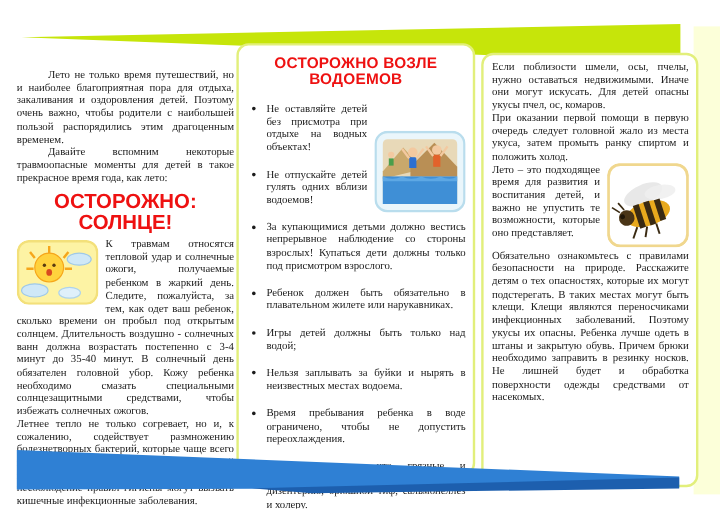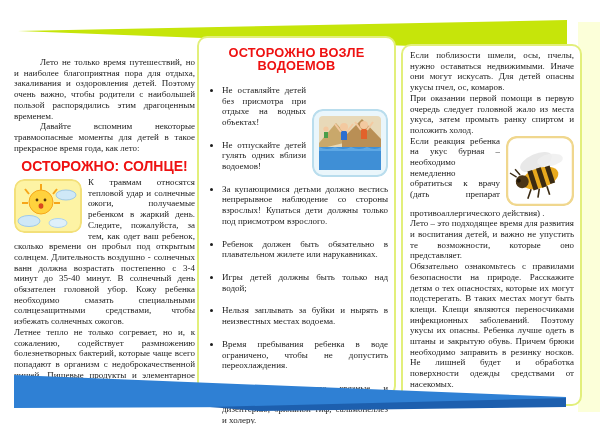--- a/index.html
+++ b/index.html
@@ -24,21 +24,21 @@
   }
   .col1{left:14px; top:57px; width:181px;}
   .col2{left:197px; top:36px; width:183px; height:346px; padding:4px 6px 6px 6px;}
   .col3{left:401px; top:44px; width:164px; height:348px; padding:4px 6px 6px 7px;}
   .indent{text-indent:26px;}
   h2{
     font-family:"Liberation Sans","DejaVu Sans",sans-serif;
     color:#ee1111; text-align:center; font-weight:bold;
     margin:0; line-height:1.05;
   }
-  .h-sun{font-size:14px; margin:6px 0 3px 0;}
+  .h-sun{font-size:17px; margin:6px 0 3px 0;}
   .h-microbes{font-size:13.5px; margin:9px 0 3px 0;}
   .h-water{font-size:12.8px; margin:4px 0 5px 0; letter-spacing:.2px;}
   .h-riding{font-size:12px; margin:10px 0 5px 0;}
   .h-insects{font-size:13.5px; margin:4px 0 2px 0;}
   .h-nature{font-size:14px; margin:12px 0 3px 0;}
   ul.bullets{margin:0; padding:0 0 0 17px; list-style:disc outside;}
   ul.bullets li{text-align:justify; margin:12px 0 1px 0;}
   .img-box{border-radius:10px;}
   .float-l{float:left; margin:2px 6px 1px 0;}
   .float-r{float:right; margin:0 0 2px 6px; position:relative; z-index:5;}
@@ -173,21 +173,20 @@
         <rect x="42" y="33" width="5" height="18" fill="#3a2a12"></rect>
         <circle cx="16" cy="40" r="6.5" fill="#4a3517"></circle>
         <circle cx="13" cy="38" r="2" fill="#201608"></circle>
         <line x1="12" y1="34" x2="7" y2="28" stroke="#3a2a12" stroke-width="1.4"></line>
         <line x1="16" y1="33" x2="13" y2="26" stroke="#3a2a12" stroke-width="1.4"></line>
         <line x1="22" y1="50" x2="16" y2="58" stroke="#3a2a12" stroke-width="1.6"></line>
         <line x1="30" y1="52" x2="26" y2="60" stroke="#3a2a12" stroke-width="1.6"></line>
         <line x1="38" y1="52" x2="38" y2="61" stroke="#3a2a12" stroke-width="1.6"></line>
       </g>
     </svg>
-    <p>Если реакция ребенка на укус бурная – необходимо немедленно обратиться к врачу (дать препарат противоаллергического действия) .</p>
     <p>Лето – это подходящее время для развития и воспитания детей, и важно не упустить те возможности, которые оно представляет.</p>
     <div class="clear"></div>
 
     <p>Обязательно ознакомьтесь с правилами безопасности на природе. Расскажите детям о тех опасностях, которые их могут подстерегать. В таких местах могут быть клещи. Клещи являются переносчиками инфекционных заболеваний. Поэтому укусы их опасны. Ребенка лучше одеть в штаны и закрытую обувь. Причем брюки необходимо заправить в резинку носков. Не лишней будет и обработка поверхности одежды средствами от насекомых.</p>
 
   </div>
 
   <svg class="deco bottom-banner" width="600" height="64">
     <polygon points="14,15 566,37 566,46 14,48" fill="#2f80d4"></polygon>
     <polygon points="210,47 566,38 566,47 260,51" fill="#1d5fae"></polygon>

